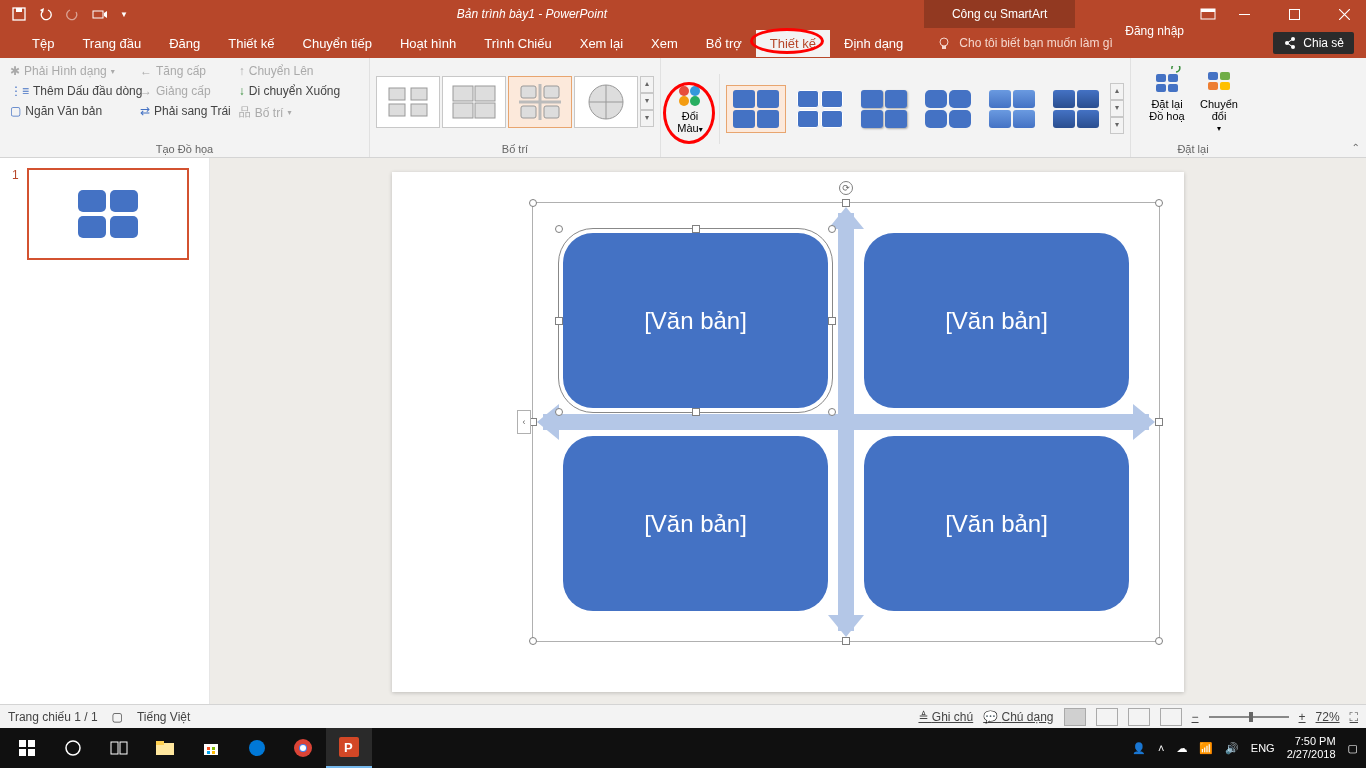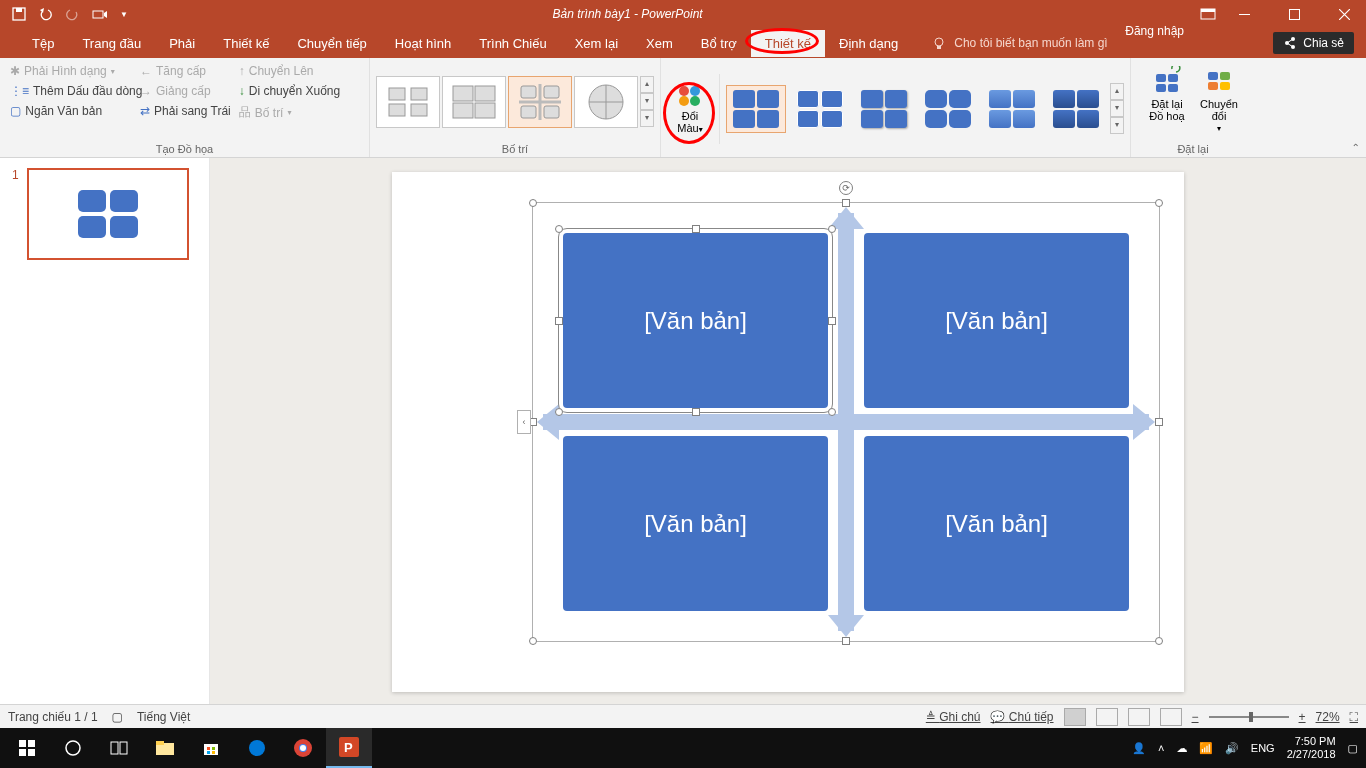--- a/index.html
+++ b/index.html
@@ -63,21 +63,21 @@
 
 .axes-h { position: absolute; left: 10px; right: 10px; top: 50%; height: 16px; transform: translateY(-50%); background: #B4C7E7; }
 .axes-v { position: absolute; top: 10px; bottom: 10px; left: 50%; width: 16px; transform: translateX(-50%); background: #B4C7E7; }
 .arrow { position: absolute; width: 0; height: 0; }
 .arrow.right { right: -6px; top: 50%; transform: translateY(-50%); border-left: 22px solid #B4C7E7; border-top: 18px solid transparent; border-bottom: 18px solid transparent; }
 .arrow.left { left: -6px; top: 50%; transform: translateY(-50%); border-right: 22px solid #B4C7E7; border-top: 18px solid transparent; border-bottom: 18px solid transparent; }
 .arrow.up { top: -6px; left: 50%; transform: translateX(-50%); border-bottom: 22px solid #B4C7E7; border-left: 18px solid transparent; border-right: 18px solid transparent; }
 .arrow.down { bottom: -6px; left: 50%; transform: translateX(-50%); border-top: 22px solid #B4C7E7; border-left: 18px solid transparent; border-right: 18px solid transparent; }
 
 .quads { position: absolute; inset: 30px; display: grid; grid-template-columns: 1fr 1fr; grid-template-rows: 1fr 1fr; gap: 28px 36px; }
-.quad { background: #4472C4; border-radius: 4px; display: flex; align-items: center; justify-content: center; color: #fff; font-size: 24px; position: relative; }
+.quad { background: #4472C4; border-radius: 30px; display: flex; align-items: center; justify-content: center; color: #fff; font-size: 24px; position: relative; }
 .quad.selected { outline: 1px solid #888; outline-offset: 4px; }
 
 
 .status-bar { height: 24px; background: #F3F3F3; border-top: 1px solid #d4d4d4; display: flex; align-items: center; font-size: 12px; color: #444; padding: 0 8px; gap: 14px; }
 .status-right { margin-left: auto; display: flex; align-items: center; gap: 10px; text-decoration: underline; }
 .view-btn { width: 22px; height: 18px; border: 1px solid #aaa; }
 .view-btn.active { background: #d0d0d0; }
 .zoom-slider { width: 80px; height: 2px; background: #888; position: relative; }
 .zoom-slider::after { content: ""; position: absolute; left: 50%; top: -4px; width: 4px; height: 10px; background: #666; }
 
@@ -116,20 +116,21 @@
         <svg width="16" height="14">
           <rect x="1" y="4" width="10" height="7" fill="none" stroke="#fff"></rect>
           <path d="M12 6 L15 4 L15 11 L12 9" fill="#fff"></path>
         </svg>
       </span>
     <span style="font-size:8px;">▼</span>
   </div>
   <div class="title-center">
     <span>Bản trình bày1</span><span> - </span><span>PowerPoint</span>
   </div>
+  <div class="context-tab">Công cụ SmartArt</div>
   <div class="title-right">
     <span class="sign-in">Đăng nhập</span>
     <span>
         <svg width="16" height="12">
           <rect x="1" y="1" width="14" height="10" fill="none" stroke="#fff"></rect>
           <rect x="1" y="1" width="14" height="3" fill="#fff"></rect>
         </svg>
       </span>
     <div class="win-btn">
         <svg width="11" height="1">
@@ -145,21 +146,21 @@
         <svg width="11" height="11">
           <path d="M0 0 L11 11 M11 0 L0 11" stroke="#fff" stroke-width="1.2"></path>
         </svg>
       </div>
   </div>
 </div>
 
 <div class="tab-bar">
   <div class="tab">Tệp</div>
   <div class="tab">Trang đầu</div>
-  <div class="tab">Phải</div>
+  <div class="tab">Đăng</div>
   <div class="tab">Thiết kế</div>
   <div class="tab">Chuyển tiếp</div>
   <div class="tab">Hoạt hình</div>
   <div class="tab">Trình Chiếu</div>
   <div class="tab">Xem lại</div>
   <div class="tab">Xem</div>
   <div class="tab">Bổ trợ</div>
   <div class="tab active" style="position:relative">
     <span>Thiết kế</span>
     <span class="red-circle" style="width:74px;height:26px;left:-6px;top:-2px;"></span>
@@ -414,21 +415,21 @@
     </div>
   </div>
 </div>
 
 <div class="status-bar">
   <span>Trang chiếu 1 / 1</span>
   <span>▢</span>
   <span>Tiếng Việt</span>
   <div class="status-right">
     <span>≜ <span>Ghi chú</span></span>
-    <span>💬 <span>Chú tiếp</span></span>
+    <span>💬 <span>Chú dạng</span></span>
     <div class="view-btn active"></div>
     <div class="view-btn"></div>
     <div class="view-btn"></div>
     <div class="view-btn"></div>
     <span>−</span>
     <div class="zoom-slider"></div>
     <span>+</span>
     <span>72%</span>
     <span>⛶</span>
   </div>

